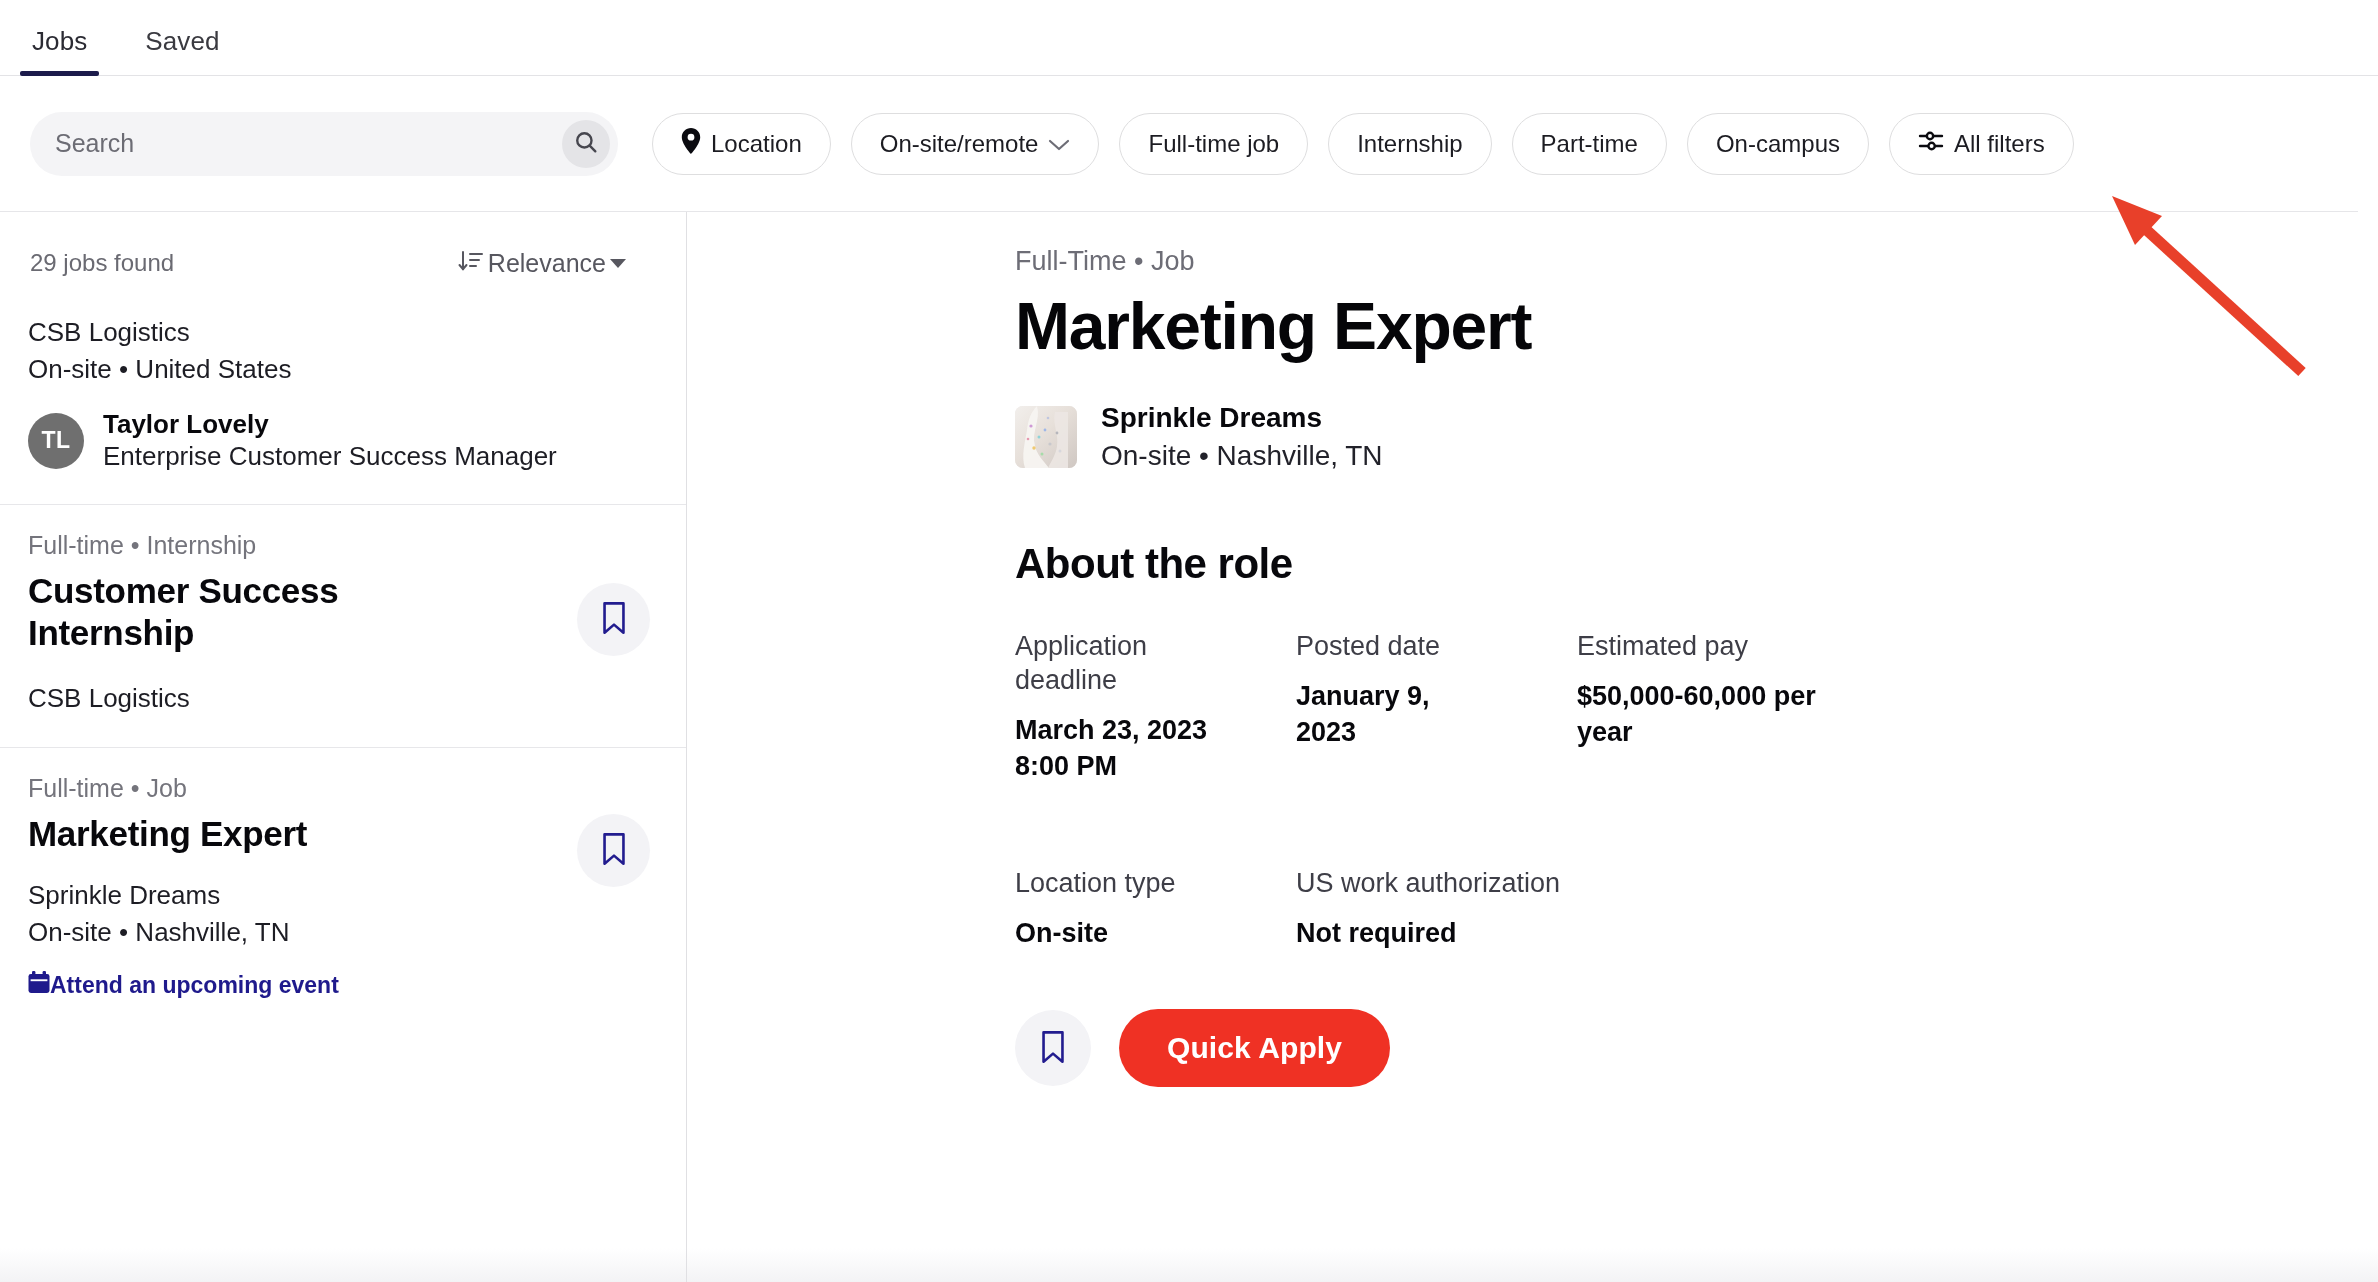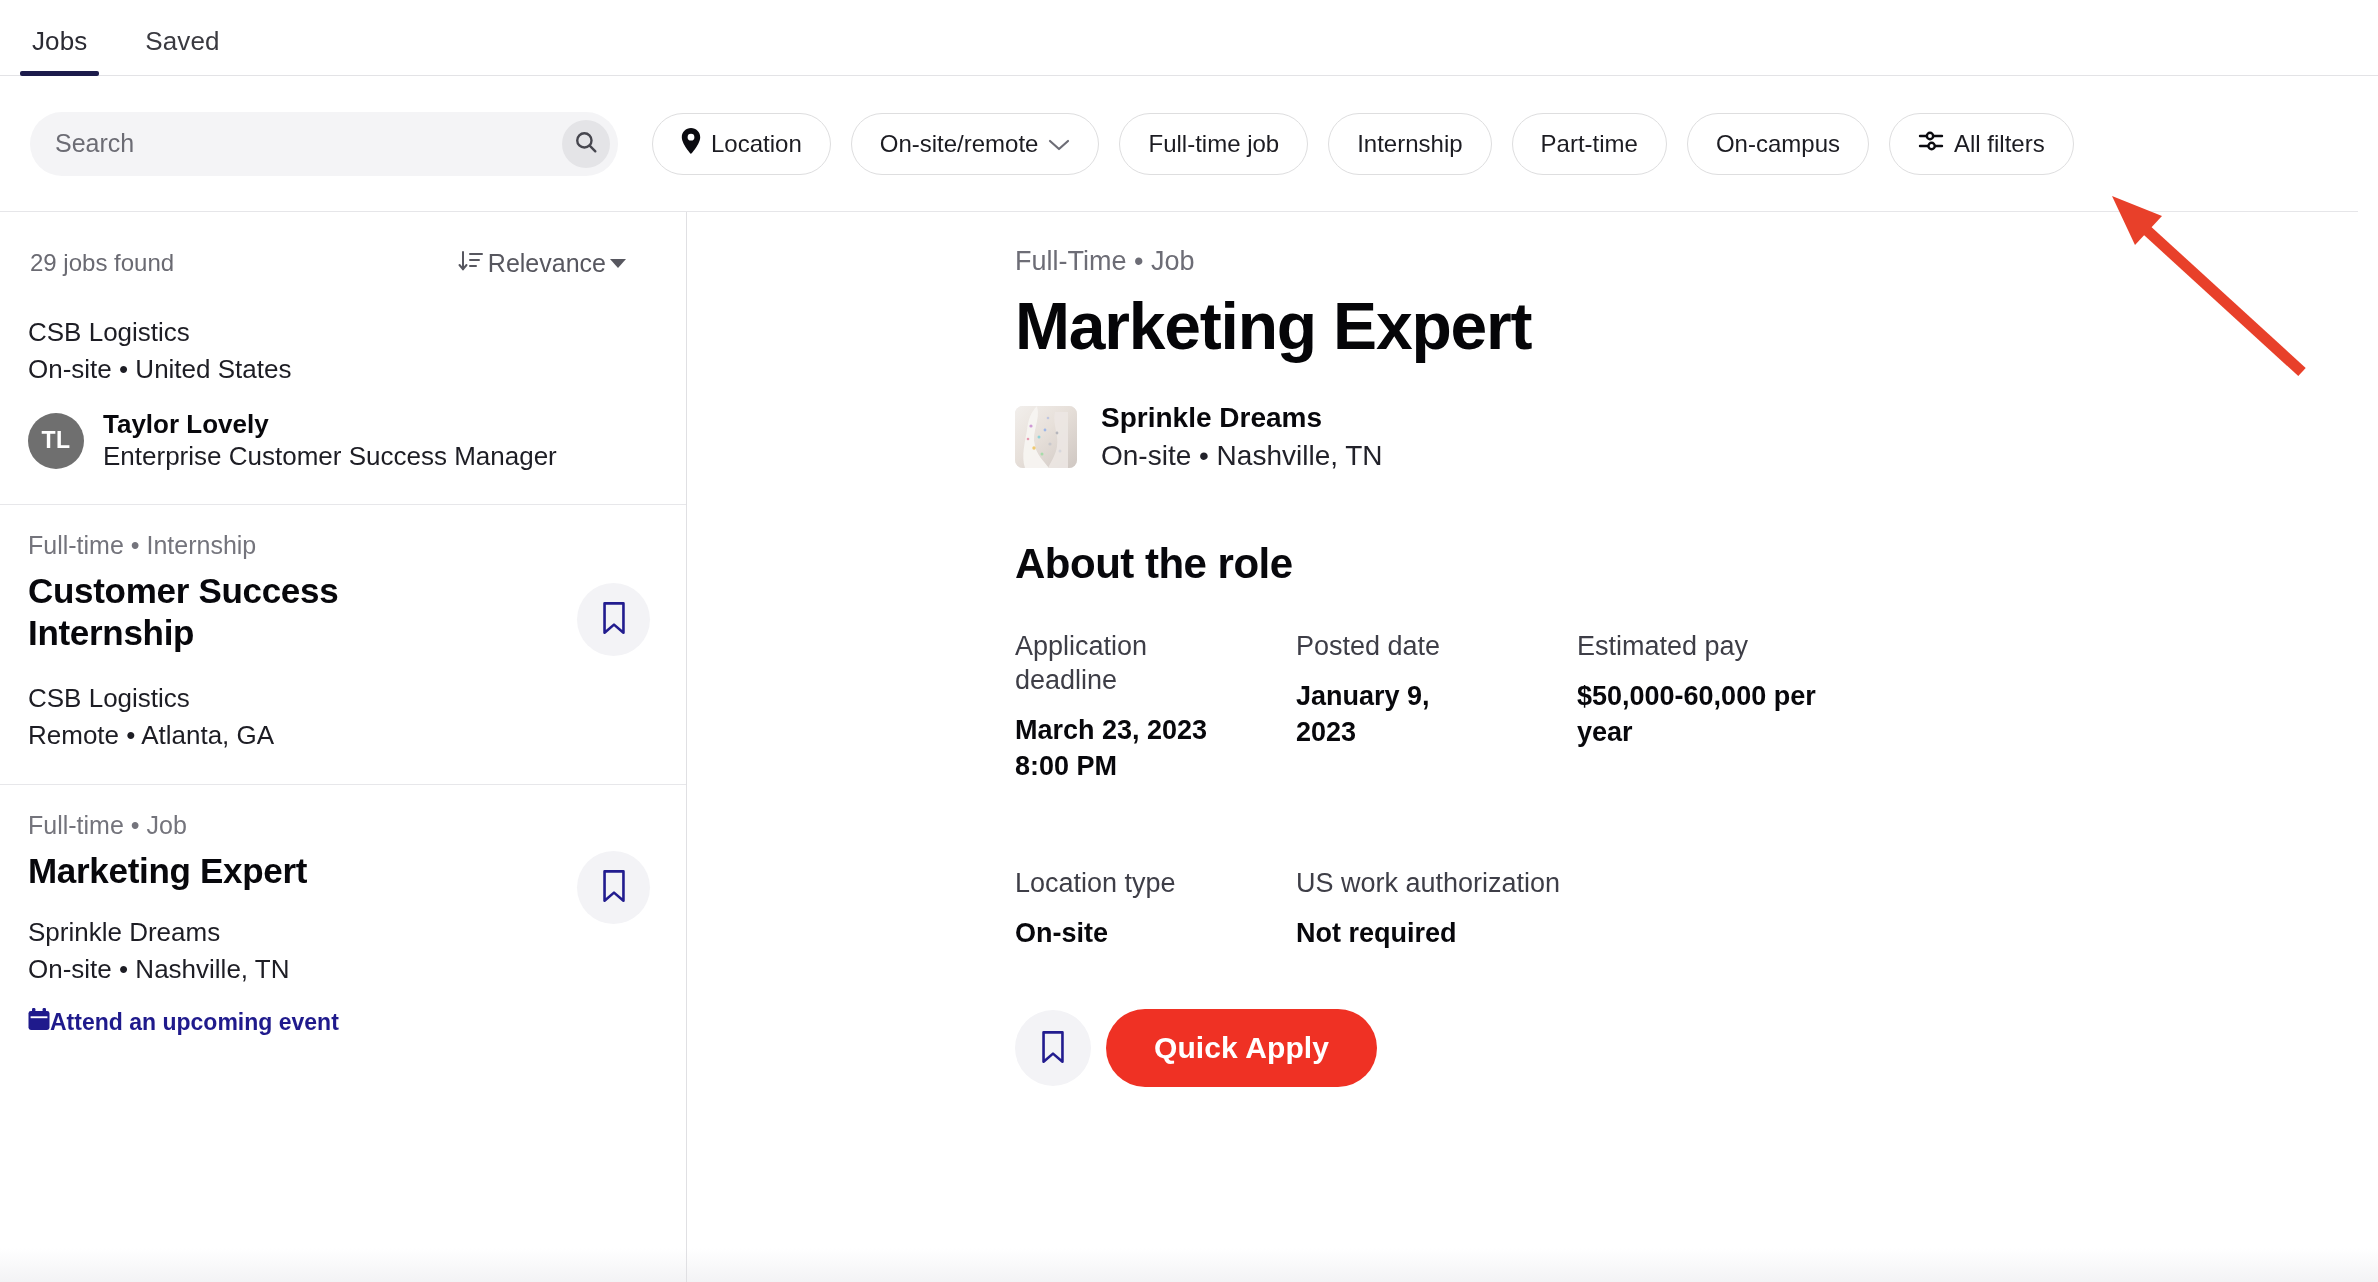--- a/index.html
+++ b/index.html
@@ -158,21 +158,21 @@
     letter-spacing: -0.5px; margin-bottom: 42px;
   }
   .fact-grid {
     display: grid; grid-template-columns: 234px 234px 300px;
     column-gap: 0; row-gap: 0; max-width: 820px; gap: 47px;
   }
   .fact { padding-bottom: 36px; padding-right: 38px; }
   .fact-label { font-size: 27px; color: #3e3e47; margin-bottom: 14px; line-height: 1.25; }
   .fact-value { font-size: 27px; font-weight: bold; color: #08080c; line-height: 1.34; }
 
-  .actions { display: flex; align-items: center; gap: 15px; margin-top: 22px; }
+  .actions { display: flex; align-items: center; gap: 28px; margin-top: 22px; }
   .save-round {
     width: 76px; height: 76px; border-radius: 50%;
     background: #f3f3f6; border: none; cursor: pointer;
     display: flex; align-items: center; justify-content: center;
   }
   .apply-btn {
     height: 78px; border-radius: 39px; border: none; cursor: pointer;
     background: #ef3124; color: #fff;
     font-size: 30px; font-weight: bold; padding: 0 48px;
     font-family: "Liberation Sans", sans-serif;
@@ -299,21 +299,20 @@
             <div class="person-name">Taylor Lovely</div>
             <div class="person-role">Enterprise Customer Success Manager</div>
           </div>
         </div>
       </div>
 
       <div class="job-card">
         <div class="job-meta">Full-time • Internship</div>
         <div class="job-title">Customer Success Internship</div>
         <div class="job-company">CSB Logistics</div>
-        <div class="job-loc">Remote • Atlanta, GA</div>
         <button class="bookmark-btn">
           <span>
             <svg width="26" height="34" viewBox="0 0 22 28" fill="none" stroke="#221c8f" stroke-width="2.2" stroke-linejoin="round">
               <path d="M3 1.6h16v24.8L11 19.6 3 26.4z"></path>
             </svg>
           </span>
         </button>
       </div>
 
       <div class="job-card no-border">

